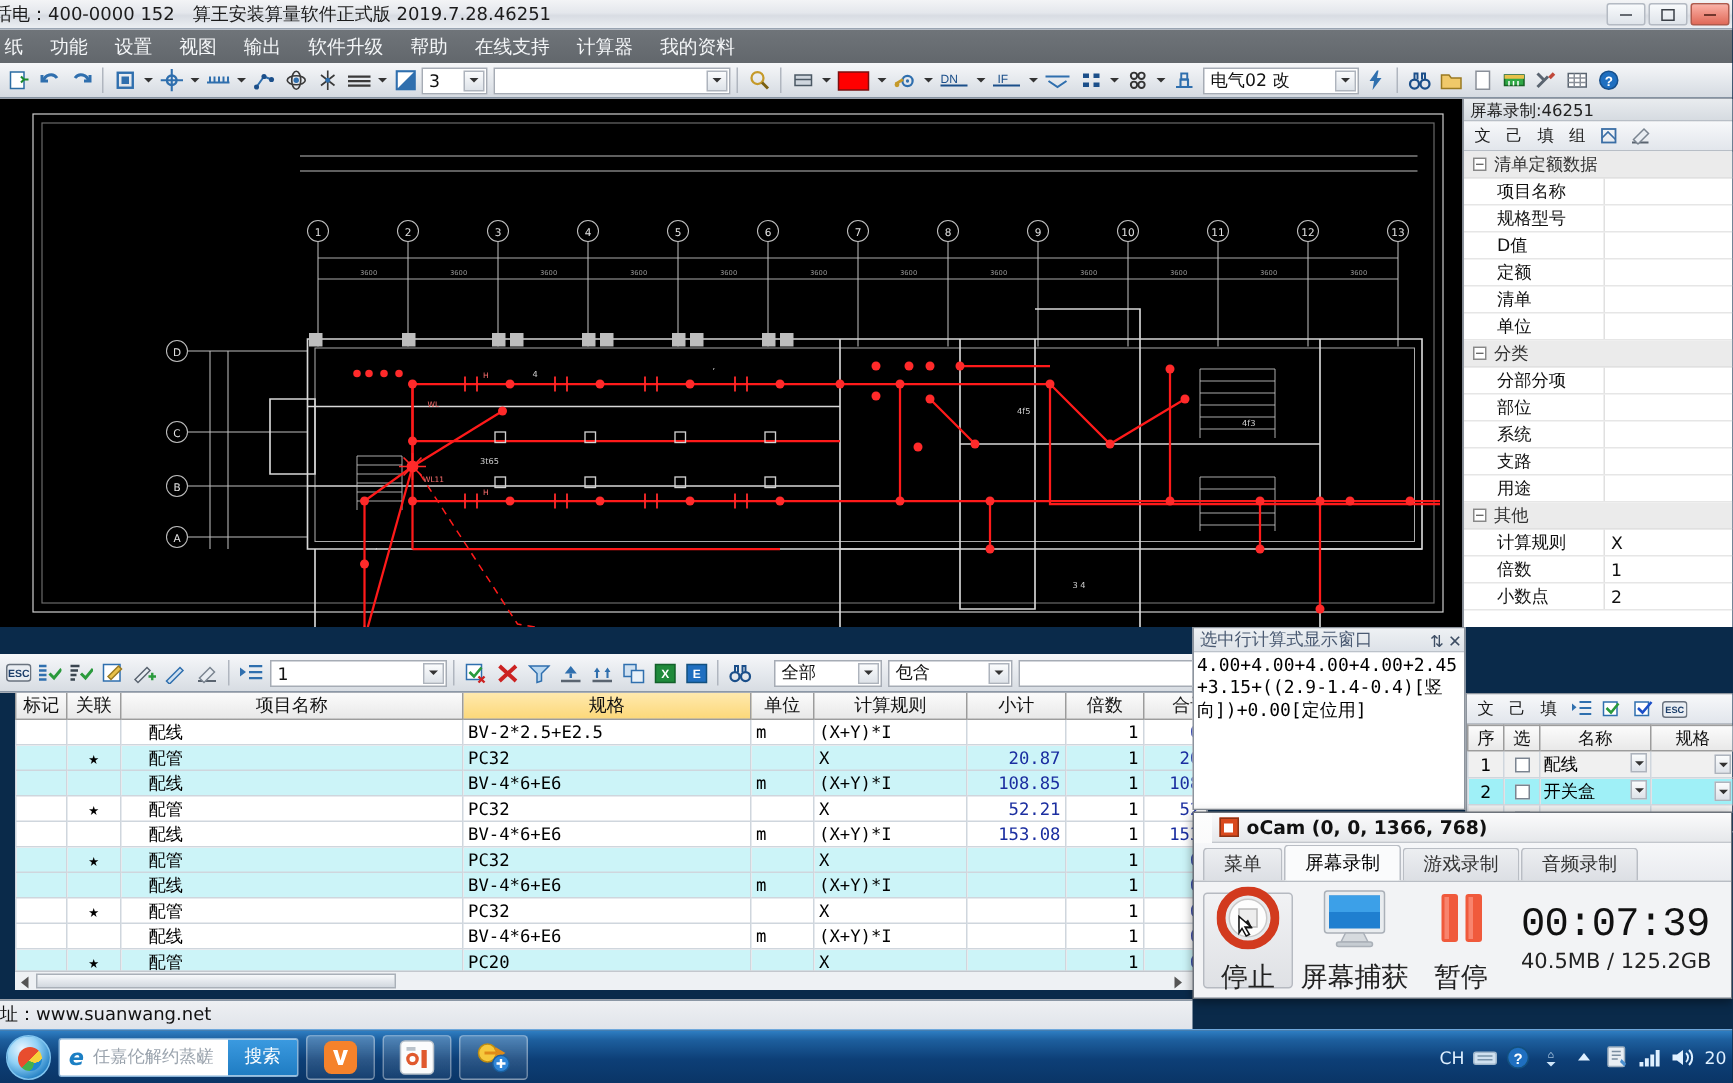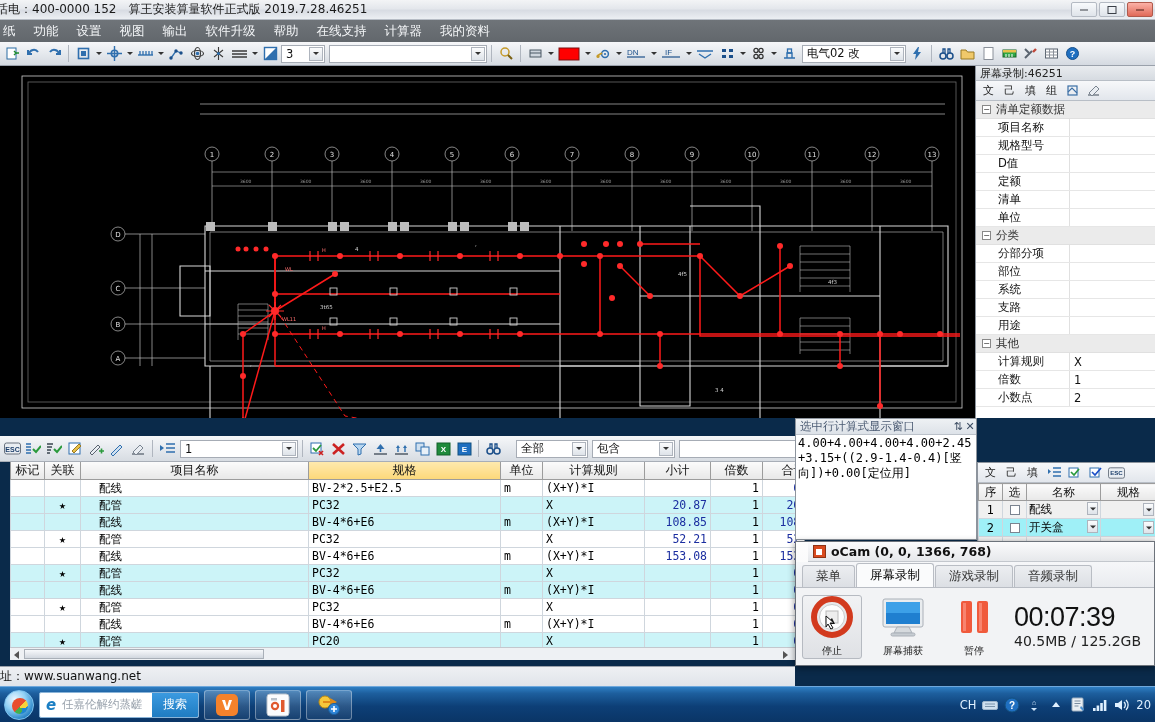--- a/index.html
+++ b/index.html
@@ -153,21 +153,21 @@
   table.g td.ctr{ text-align:center; }
   .star{ color:#1a33c8; font-size:11px; }
 
   
   .fwin{
     position:absolute; left:795px; top:418px; width:182px; height:122px;
     background:#f3f4f6; border:1px solid #8d949d; display:flex;flex-direction:column;
   }
   .fwin .fh{
     height:16px; background:linear-gradient(to bottom,#eef1f4,#dde2e8);
-    border-bottom:1px solid #bcc2ca; display:flex;align-items:center;
+    border-bottom:1px solid #bcc2ca; display:flex;align-items:flex-end;
     font-size:11.5px; color:#4a5a72; padding-left:4px;
   }
   .fwin .fh .sp{ flex:1; }
   .fwin .fh i{ width:12px;text-align:center;color:#3d4d63;font-style:normal;font-size:11px;}
   .fwin .fb{
     flex:1; background:#fff; font-size:12px; color:#000; padding:1px 2px;
     line-height:15px; font-family:"DejaVu Sans Mono","Liberation Mono",monospace;
     word-break:break-all; overflow:hidden;
   }
 
@@ -216,24 +216,24 @@
     height:22px; padding:0 13px; display:flex;align-items:center;
     font-size:12.5px; color:#333; border:1px solid #b9bdc4; border-bottom:none;
     border-radius:3px 3px 0 0; background:linear-gradient(to bottom,#eceef1,#dcdfe4);
     white-space:nowrap;
   }
   .ocam .tabs .tab.active{ background:#fafbfc; color:#000; height:24px; }
   .ocam .body{ flex:1; display:flex;align-items:center; padding:3px 6px; gap:8px; background:#f2f3f5;}
   .obtn{ width:60px;height:64px; display:flex;flex-direction:column;align-items:center;justify-content:center;
     border:1px solid transparent; border-radius:3px; }
   .obtn.on{ background:linear-gradient(to bottom,#f1f2f4,#dfe1e5); border-color:#b6bac1;}
-  .obtn .lbl{ font-size:10px;color:#222;margin-top:3px;white-space:nowrap;}
+  .obtn .lbl{ font-size:18px;color:#222;margin-top:3px;white-space:nowrap;}
   .otime{ margin-left:2px; display:flex;flex-direction:column;justify-content:center;}
   .otime .t{ font-size:27px;color:#111;line-height:30px;letter-spacing:-.5px;
-    font-family:Liberation Sans, sans-serif;}
+    font-family:Liberation Mono, monospace;}
   .otime .s{ font-size:14px;color:#222;line-height:19px;}
 
   
   .urlbar{
     position:absolute; left:0; top:666px; width:795px; height:20px;
     background:linear-gradient(to bottom,#eef0f3,#e0e4ea);
     border-top:1px solid #9aa1ab;
     font-size:12px; color:#111; display:flex;align-items:center; white-space:nowrap;
   }
   .taskbar{

